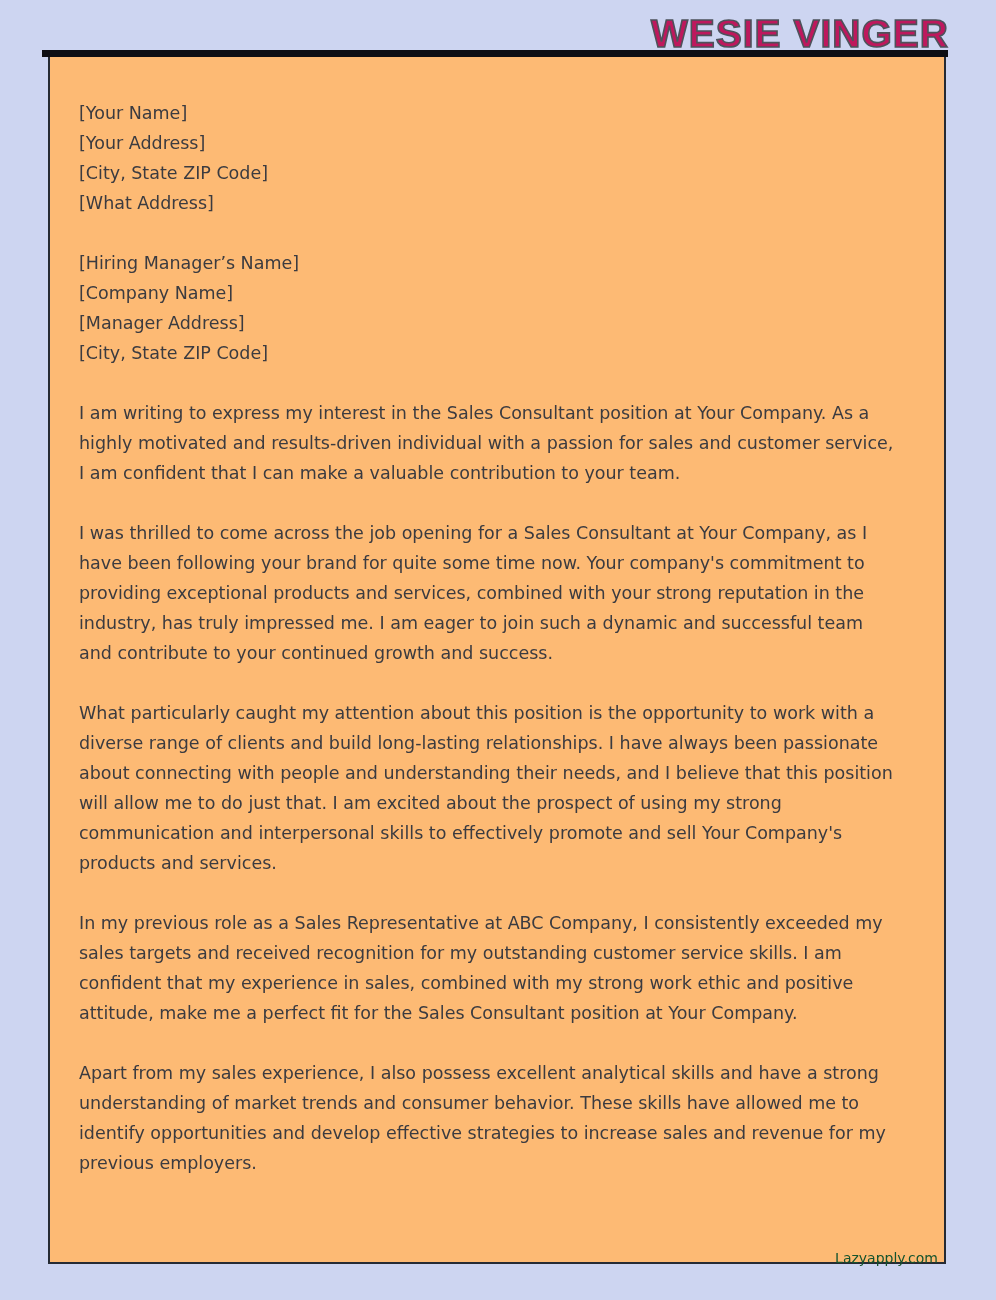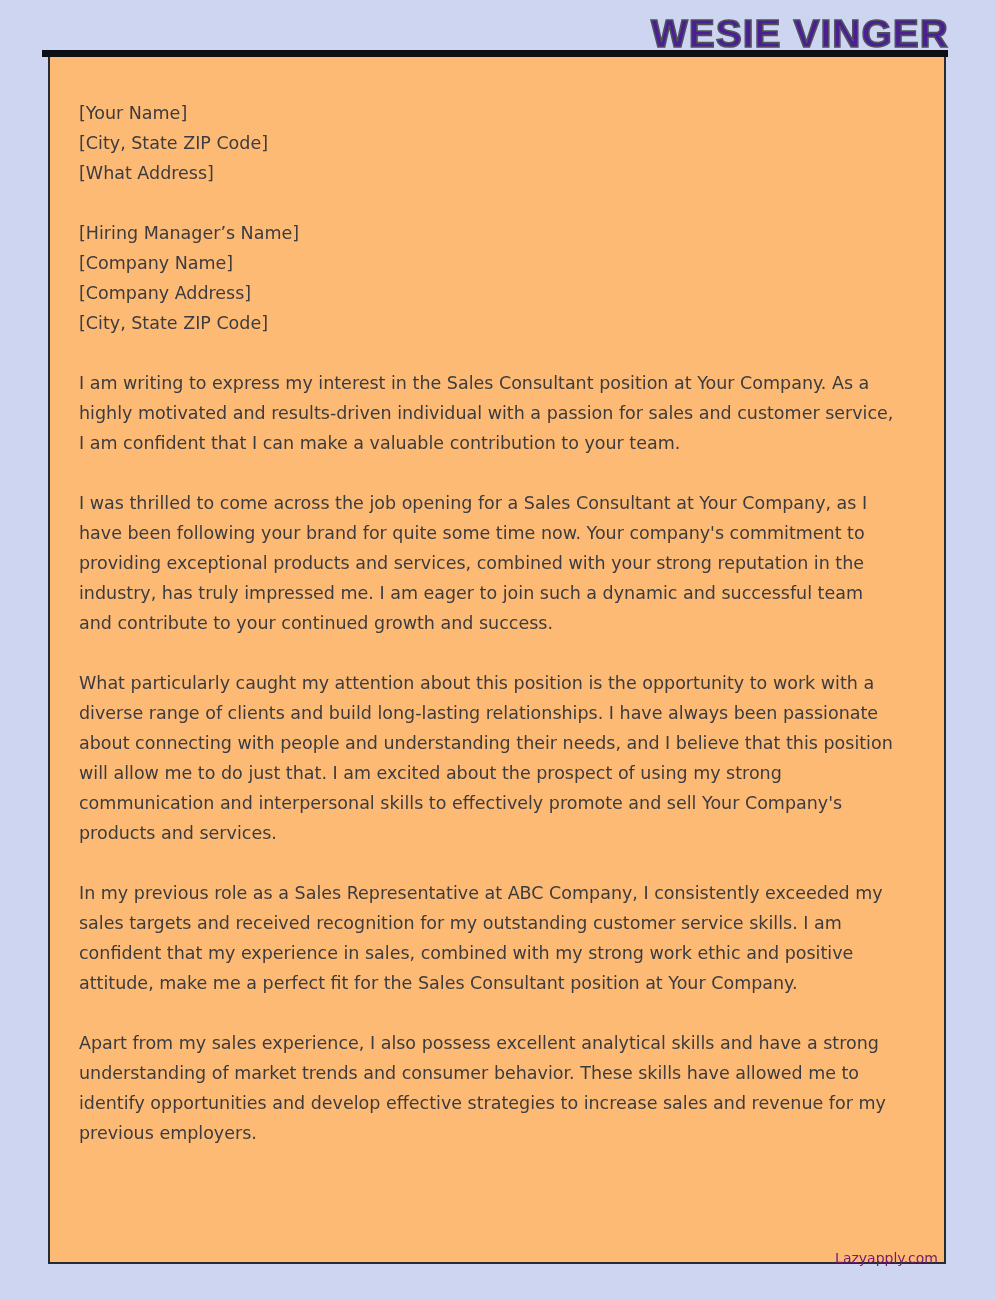--- a/index.html
+++ b/index.html
@@ -11,21 +11,21 @@
     overflow: hidden;
   }
   .brand {
     position: absolute;
     top: 12px;
     right: 47px;
     font-family: "Liberation Sans", sans-serif;
     font-weight: 700;
     font-size: 39px;
     letter-spacing: 1px;
-    color: #4c1d95;
+    color: #be185d;
     -webkit-text-stroke: 1.6px #4d525b;
     white-space: nowrap;
   }
   .top-bar {
     position: absolute;
     left: 42px;
     top: 50px;
     width: 906px;
     height: 7px;
     background: #0e0f14;
@@ -47,43 +47,44 @@
     font-size: 17.5px;
     line-height: 30px;
   }
   .letter .block { margin-bottom: 30px; }
   .letter p { margin-bottom: 30px; }
   .watermark {
     position: absolute;
     right: 58px;
     bottom: 34px;
     font-size: 14px;
-    color: #701a75;
+    color: #14532d;
   }
 </style>
 </head>
 <body>
 
 <div class="brand">WESIE VINGER</div>
 
 <div class="top-bar"></div>
 
 <div class="page">
   <div class="letter">
 
     <div class="block">
       <div>[Your Name]</div>
+      <div>[Your Address]</div>
       <div>[City, State ZIP Code]</div>
       <div>[What Address]</div>
     </div>
 
     <div class="block">
       <div>[Hiring Manager’s Name]</div>
       <div>[Company Name]</div>
-      <div>[Company Address]</div>
+      <div>[Manager Address]</div>
       <div>[City, State ZIP Code]</div>
     </div>
 
 
     <p>I am writing to express my interest in the Sales Consultant position at Your Company. As a highly motivated and results-driven individual with a passion for sales and customer service, I am confident that I can make a valuable contribution to your team.</p>
     <p>I was thrilled to come across the job opening for a Sales Consultant at Your Company, as I have been following your brand for quite some time now. Your company's commitment to providing exceptional products and services, combined with your strong reputation in the industry, has truly impressed me. I am eager to join such a dynamic and successful team and contribute to your continued growth and success.</p>
     <p>What particularly caught my attention about this position is the opportunity to work with a diverse range of clients and build long-lasting relationships. I have always been passionate about connecting with people and understanding their needs, and I believe that this position will allow me to do just that. I am excited about the prospect of using my strong communication and interpersonal skills to effectively promote and sell Your Company's products and services.</p>
     <p>In my previous role as a Sales Representative at ABC Company, I consistently exceeded my sales targets and received recognition for my outstanding customer service skills. I am confident that my experience in sales, combined with my strong work ethic and positive attitude, make me a perfect fit for the Sales Consultant position at Your Company.</p>
     <p>Apart from my sales experience, I also possess excellent analytical skills and have a strong understanding of market trends and consumer behavior. These skills have allowed me to identify opportunities and develop effective strategies to increase sales and revenue for my previous employers.</p>
 

